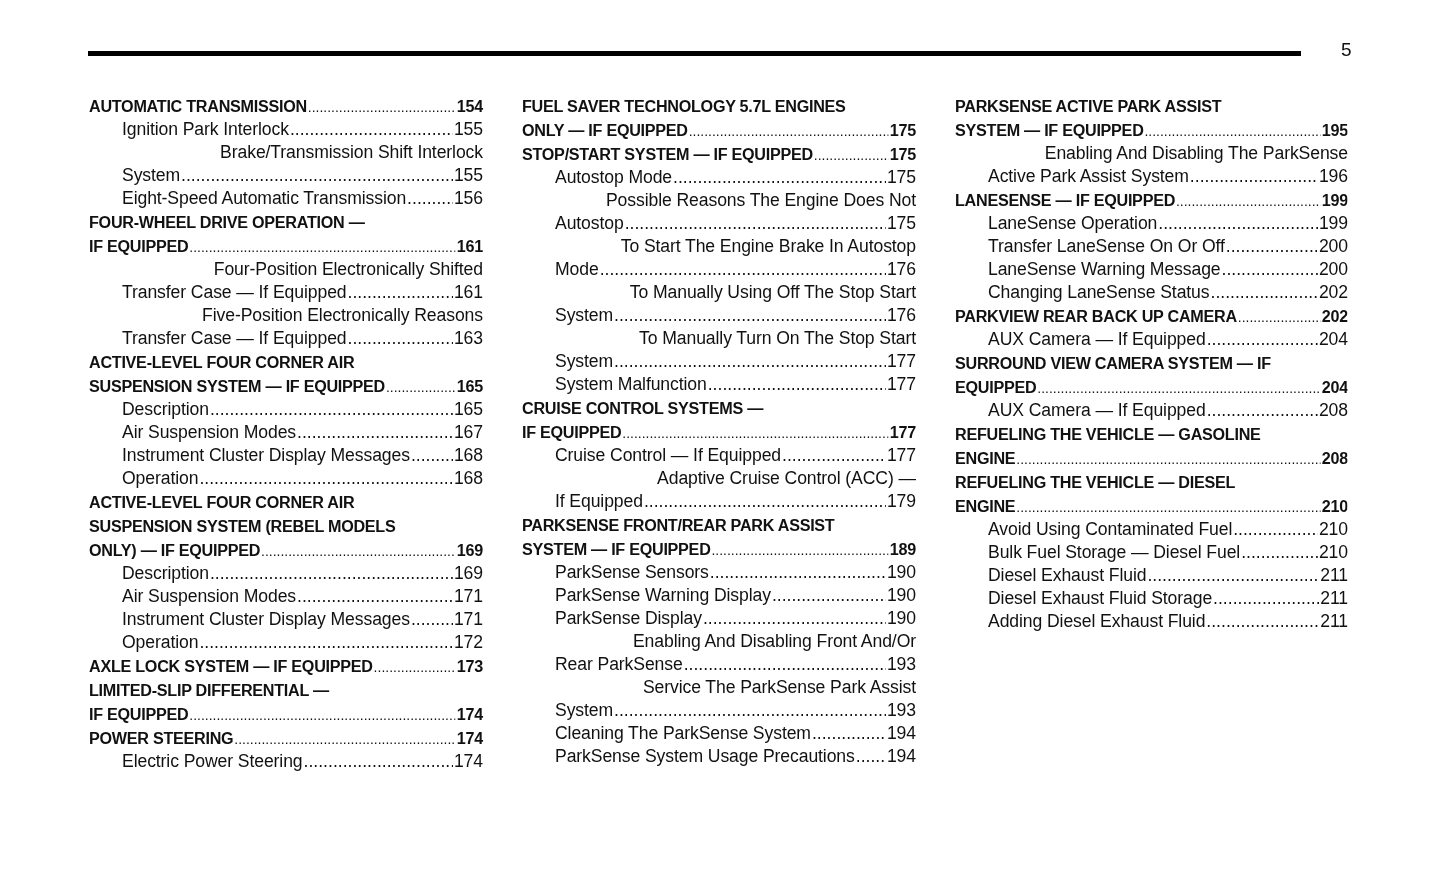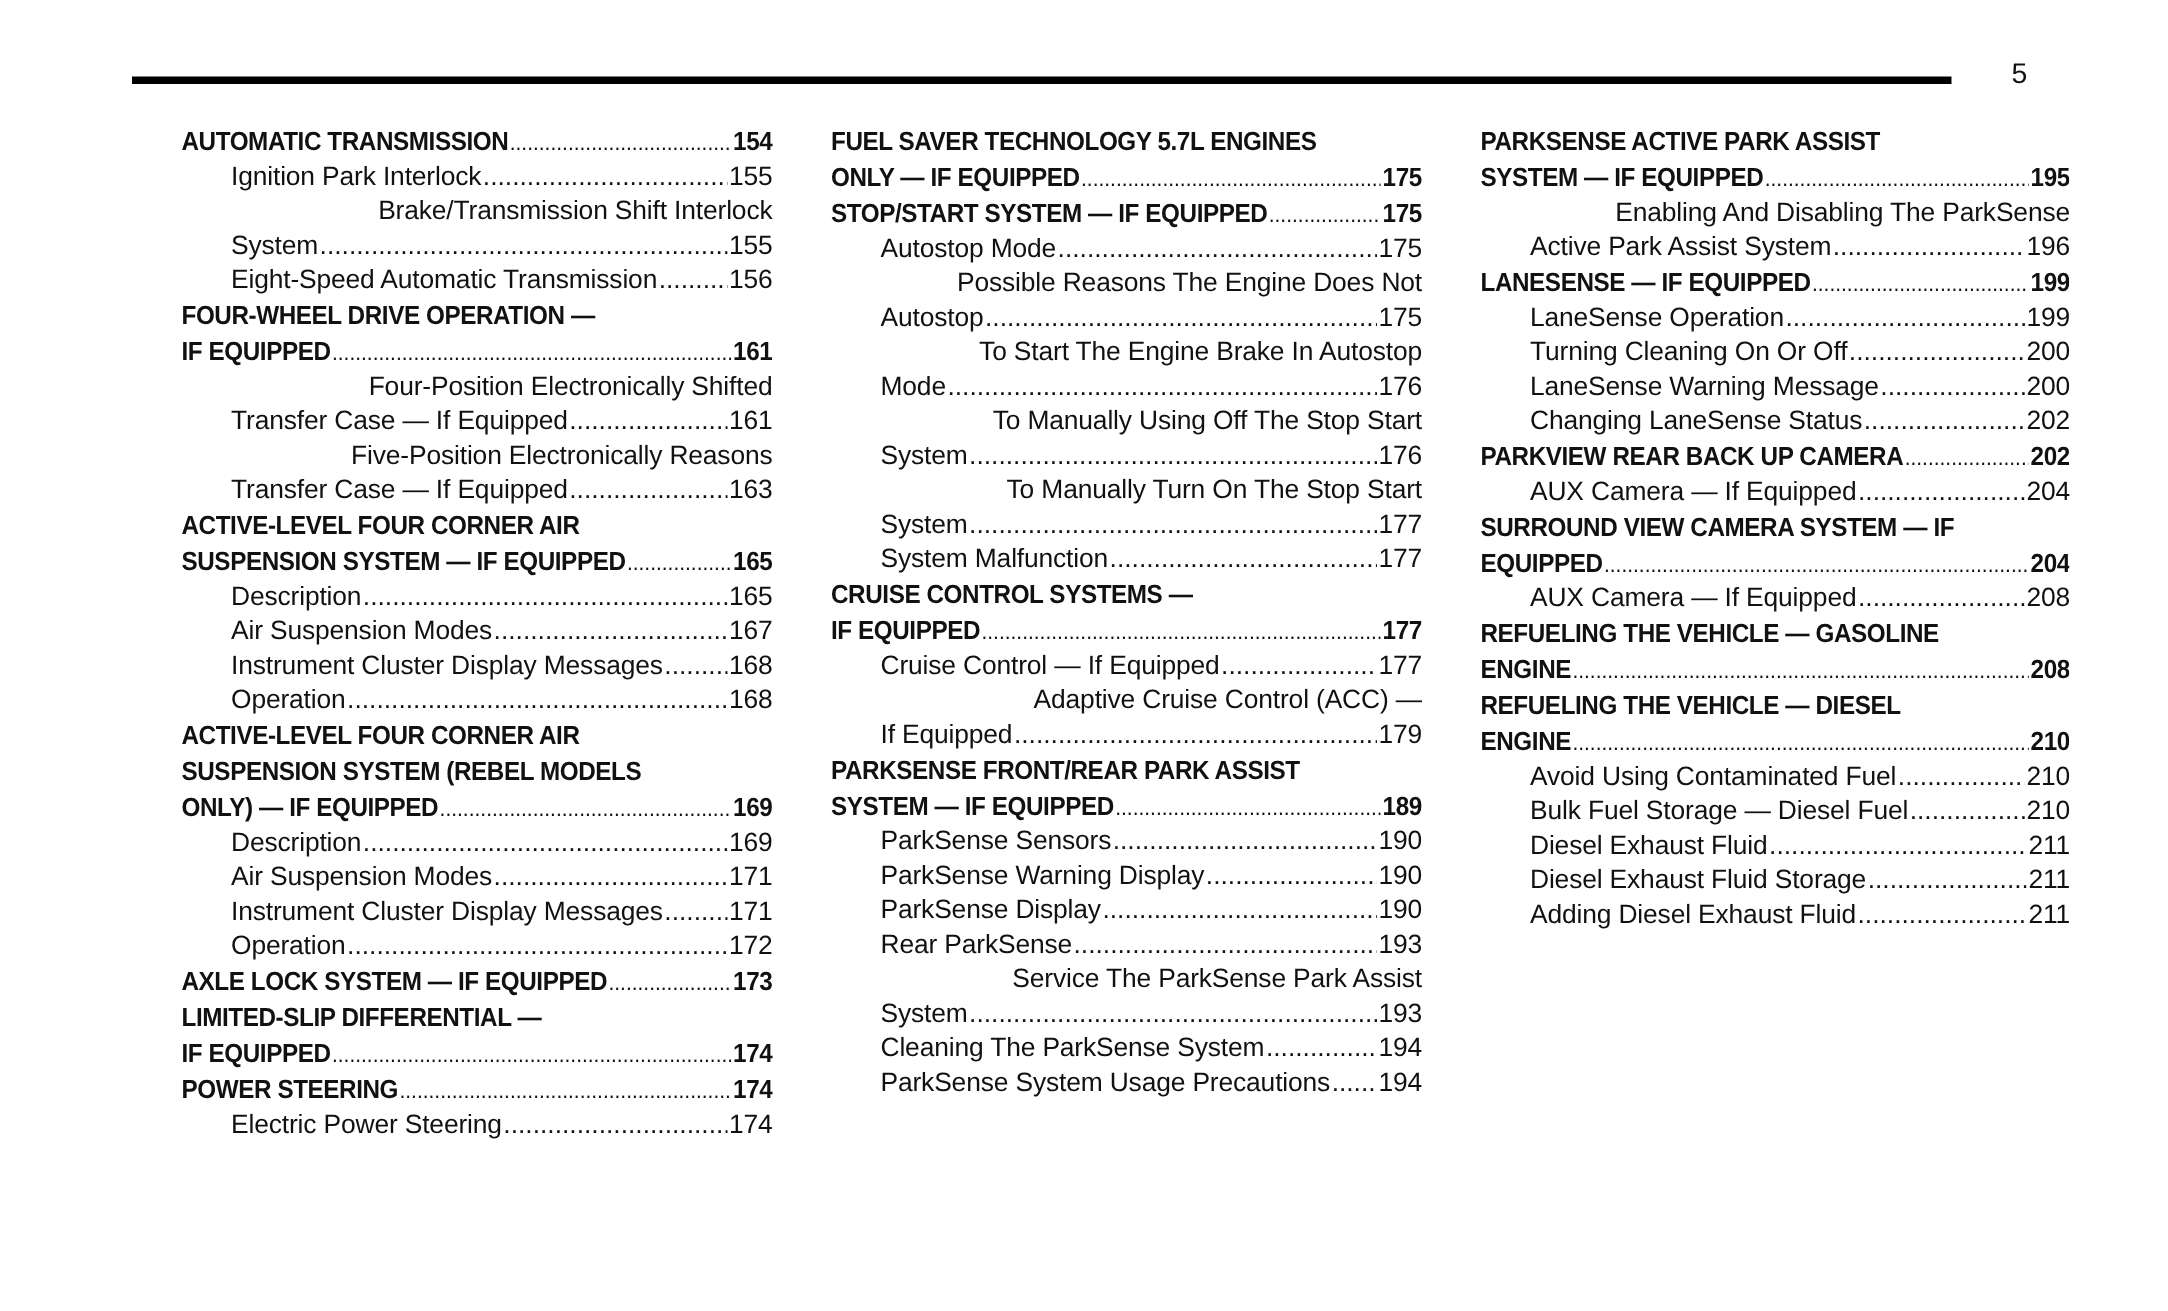--- a/index.html
+++ b/index.html
@@ -26,23 +26,22 @@
     .page-number {
       position: absolute;
       left: 1341px;
       top: 39px;
       font-size: 19px;
       font-weight: normal;
       color: #111111;
     }
     .column {
       position: absolute;
-      top: 82px;
+      top: 94px;
       width: 394px;
-      margin-left: 32px;
     }
     #col-0 { left: 89px; }
     #col-1 { left: 522px; }
     #col-2 { left: 955px; width: 393px; }
 
     .entry {
       display: block;
     }
     .line {
       display: flex;
@@ -396,20 +395,23 @@
     </div>
     <div class="entry minor">
       <div class="line">
         <span class="text">ParkSense Display</span>
         <span class="leader"></span>
         <span class="page">190</span>
       </div>
     </div>
     <div class="entry minor">
       <div class="line">
+        <span class="text">Enabling And Disabling Front And/Or</span>
+      </div>
+      <div class="line">
         <span class="text">Rear ParkSense</span>
         <span class="leader"></span>
         <span class="page">193</span>
       </div>
     </div>
     <div class="entry minor">
       <div class="line">
         <span class="text">Service The ParkSense Park Assist</span>
       </div>
       <div class="line">
@@ -463,21 +465,21 @@
     </div>
     <div class="entry minor">
       <div class="line">
         <span class="text">LaneSense Operation</span>
         <span class="leader"></span>
         <span class="page">199</span>
       </div>
     </div>
     <div class="entry minor">
       <div class="line">
-        <span class="text">Turning Cleaning On Or Off</span>
+        <span class="text">Transfer LaneSense On Or Off</span>
         <span class="leader"></span>
         <span class="page">200</span>
       </div>
     </div>
     <div class="entry minor">
       <div class="line">
         <span class="text">LaneSense Warning Message</span>
         <span class="leader"></span>
         <span class="page">200</span>
       </div>

